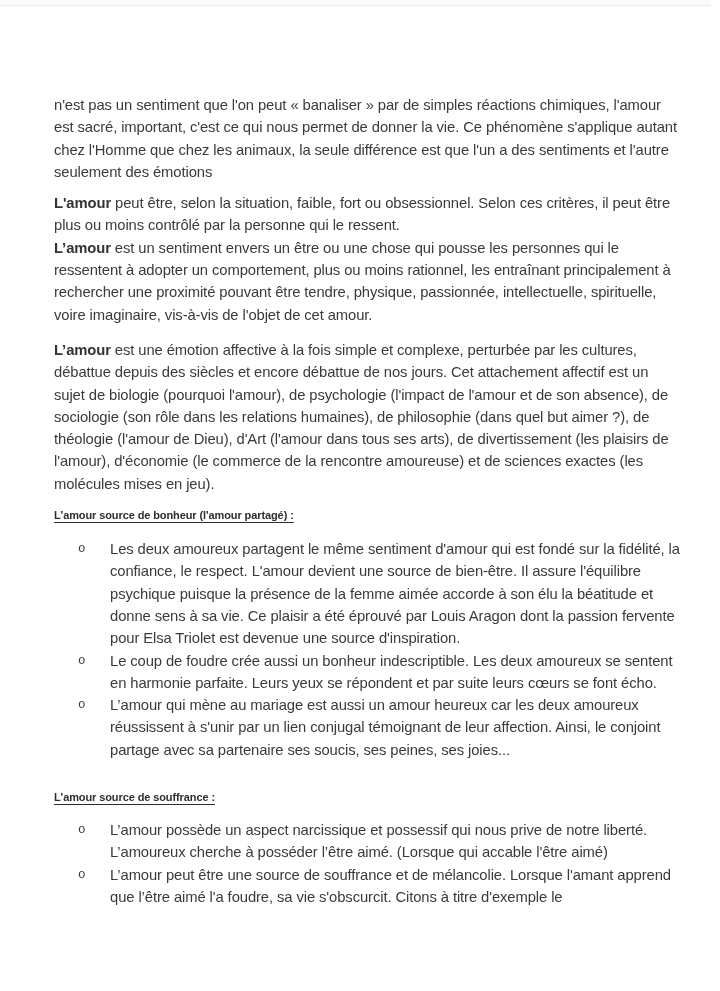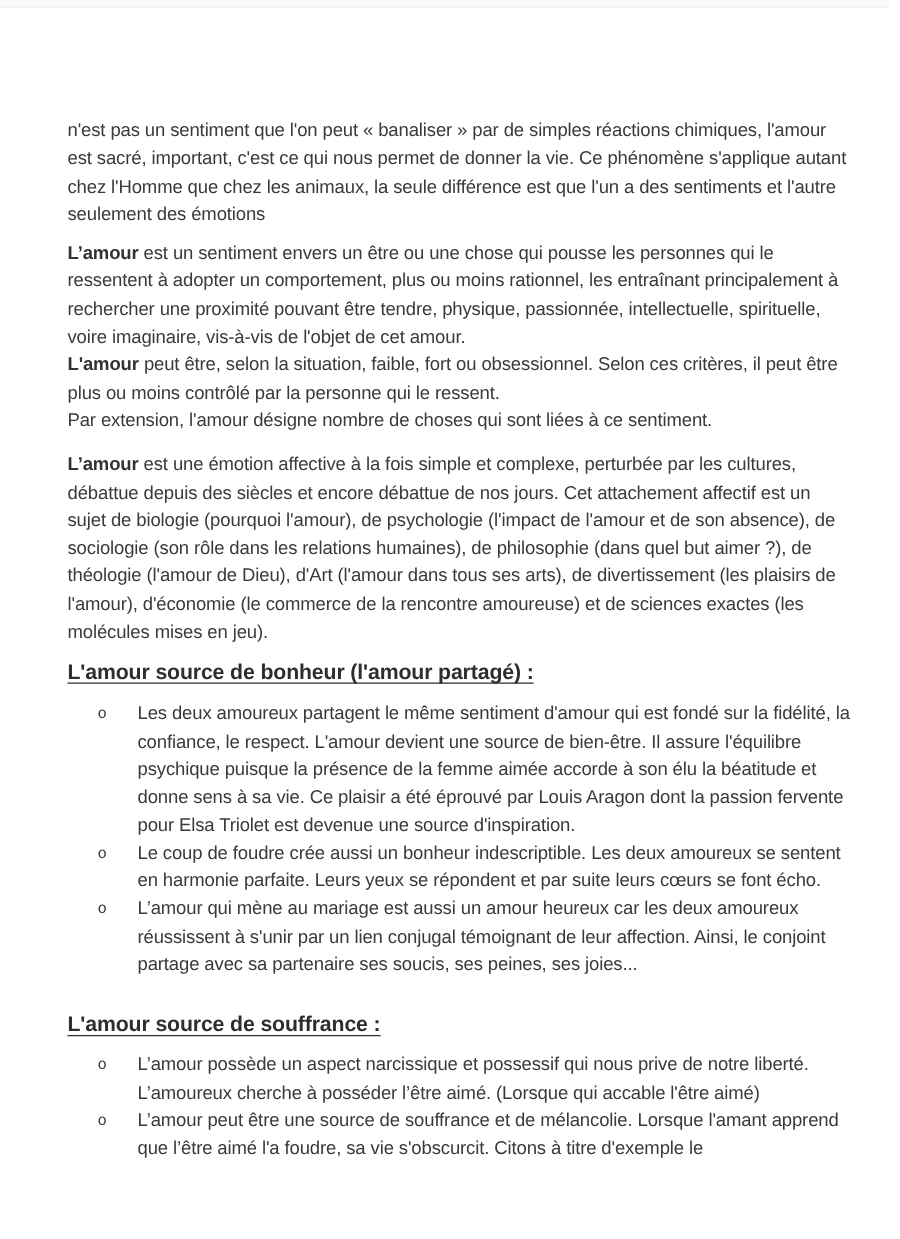--- a/index.html
+++ b/index.html
@@ -27,21 +27,21 @@
     color: #3a3a3a;
     font-size: 14.8px;
     line-height: 22.3px;
     letter-spacing: -0.1px;
   }
   .doc p { margin: 0 0 9px 0; }
   .pgroup p { margin: 0; }
   .pgroup { margin-bottom: 13px; }
   .doc strong { color: #333333; font-weight: bold; }
   h2.section-heading {
-    font-size: 17px;
+    font-size: 11px;
     line-height: 23px;
     font-weight: bold;
     color: #2e2e2e;
     text-decoration: underline;
     text-underline-offset: 3px;
     margin: 5px 0 11px 0;
   }
   h2.section-heading.second { margin-top: 25px; margin-bottom: 10px; }
   ul.bullet-list {
     list-style: none;
@@ -67,23 +67,22 @@
 <body>
 
 <div class="page">
   <div class="top-edge"></div>
 
   <div class="doc">
 
     <p><span>n'est pas un sentiment que l'on peut « banaliser » par de simples réactions chimiques, l'amour est sacré, important, c'est ce qui nous permet de donner la vie. Ce phénomène s'applique autant chez l'Homme que chez les animaux, la seule différence est que l'un a des sentiments et l'autre seulement des émotions</span></p>
 
     <div class="pgroup">
+      <p><strong>L'amour</strong><span> peut être, selon la situation, faible, fort ou obsessionnel. Selon ces critères, il peut être plus ou moins contrôlé par la personne qui le ressent.</span></p>
       <p><strong>L’amour</strong><span> est un sentiment envers un être ou une chose qui pousse les personnes qui le ressentent à adopter un comportement, plus ou moins rationnel, les entraînant principalement à rechercher une proximité pouvant être tendre, physique, passionnée, intellectuelle, spirituelle, voire imaginaire, vis-à-vis de l'objet de cet amour.</span></p>
-      <p><strong>L'amour</strong><span> peut être, selon la situation, faible, fort ou obsessionnel. Selon ces critères, il peut être plus ou moins contrôlé par la personne qui le ressent.</span></p>
-      <p><span>Par extension, l'amour désigne nombre de choses qui sont liées à ce sentiment.</span></p>
     </div>
 
     <p><strong>L’amour</strong><span> est une émotion affective à la fois simple et complexe, perturbée par les cultures, débattue depuis des siècles et encore débattue de nos jours. Cet attachement affectif est un sujet de biologie (pourquoi l'amour), de psychologie (l'impact de l'amour et de son absence), de sociologie (son rôle dans les relations humaines), de philosophie (dans quel but aimer ?), de théologie (l'amour de Dieu), d'Art (l'amour dans tous ses arts), de divertissement (les plaisirs de l'amour), d'économie (le commerce de la rencontre amoureuse) et de sciences exactes (les molécules mises en jeu).</span></p>
 
     <h2 class="section-heading">L'amour source de bonheur (l'amour partagé) :</h2>
 
     <ul class="bullet-list">
       <li>
         <span class="bullet">o</span>
         <span class="item-text">Les deux amoureux partagent le même sentiment d'amour qui est fondé sur la fidélité, la confiance, le respect. L'amour devient une source de bien-être. Il assure l'équilibre psychique puisque la présence de la femme aimée accorde à son élu la béatitude et donne sens à sa vie. Ce plaisir a été éprouvé par Louis Aragon dont la passion fervente pour Elsa Triolet est devenue une source d'inspiration.</span>

